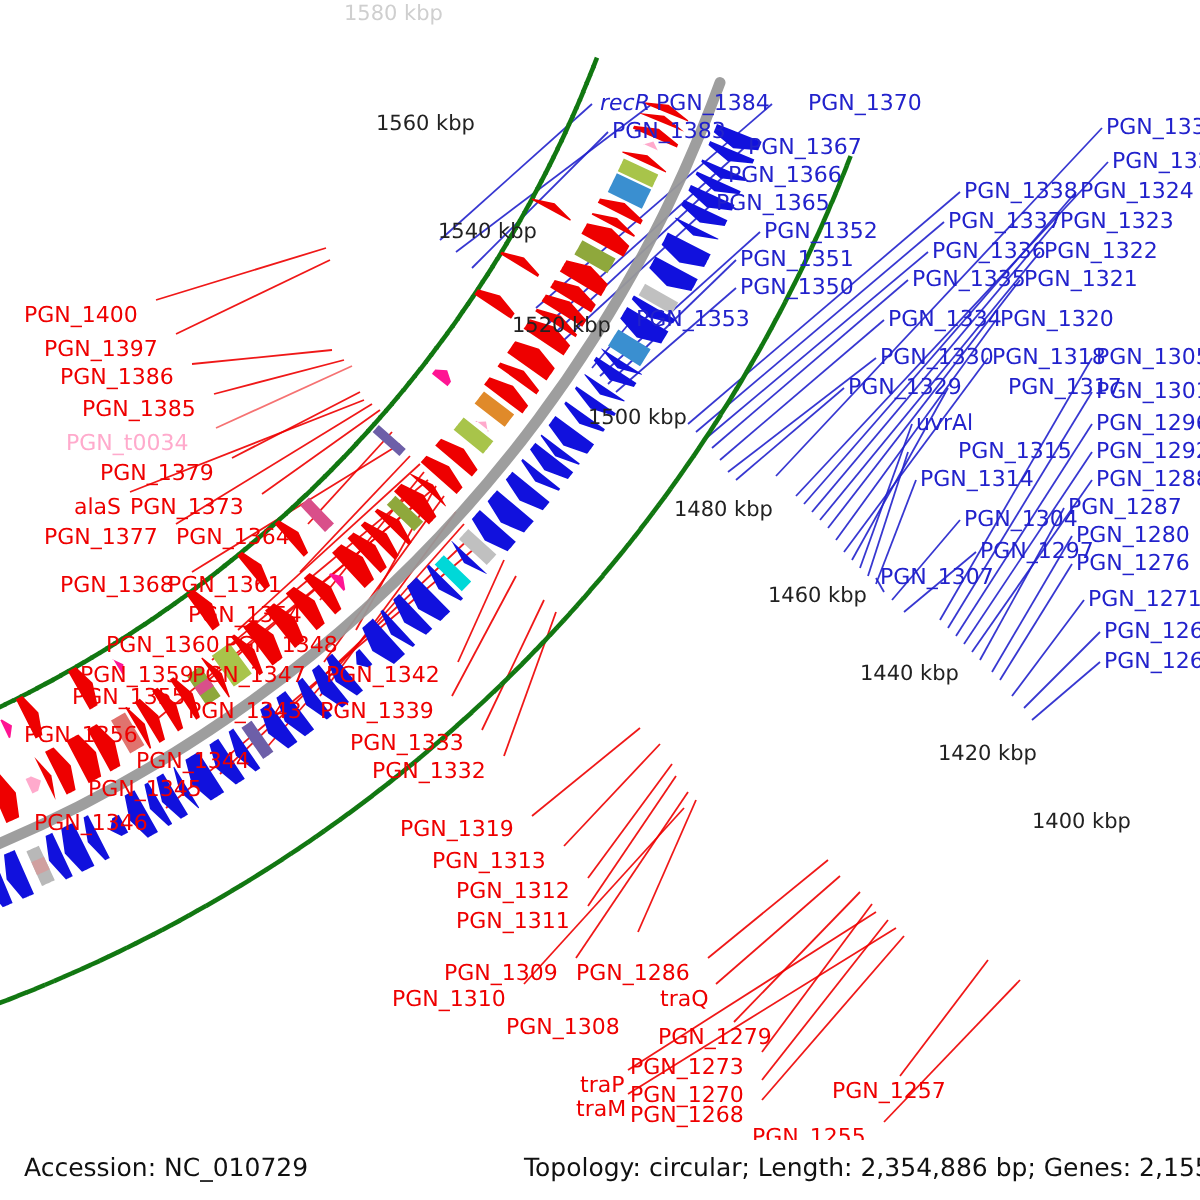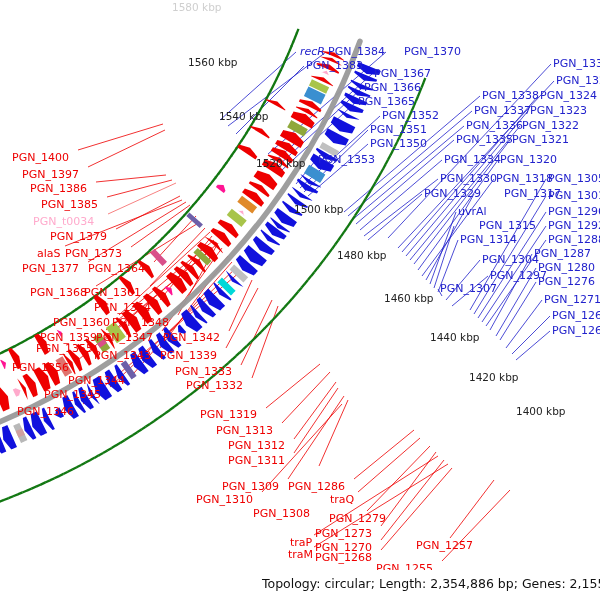--- a/index.html
+++ b/index.html
@@ -635,16 +635,17 @@
       <div class="lbl tick" style="left: 294px; top: 204px;">1500 kbp</div>
       <div class="lbl tick" style="left: 337px; top: 250px;">1480 kbp</div>
       <div class="lbl tick" style="left: 384px; top: 293px;">1460 kbp</div>
       <div class="lbl tick" style="left: 430px; top: 332px;">1440 kbp</div>
       <div class="lbl tick" style="left: 469px; top: 372px;">1420 kbp</div>
       <div class="lbl tick" style="left: 516px; top: 406px;">1400 kbp</div>
     </div>
 
 
   <div class="footer">
+    <span class="acc">Accession: NC_010729</span>
     <span class="topo">Topology: circular; Length: 2,354,886 bp; Genes: 2,155</span>
   </div>
 
 </div>
 
 </body></html>

